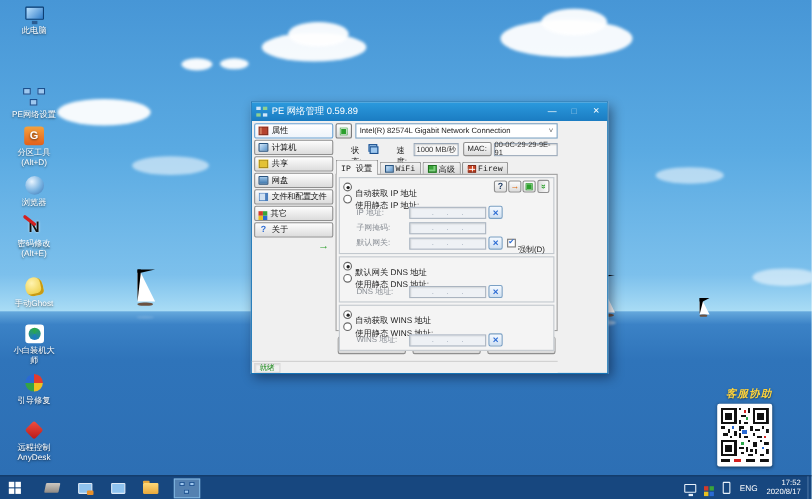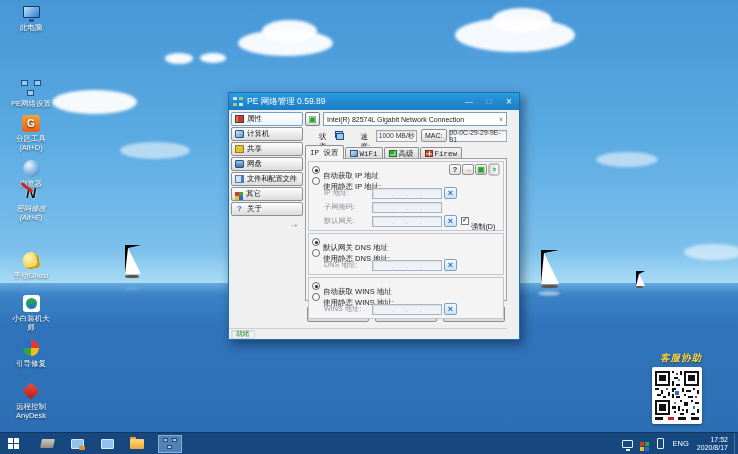--- a/index.html
+++ b/index.html
@@ -49,21 +49,21 @@
   .kbd { width:7px; height:11px; border:1px solid #e8f1fa; border-radius:1px;}
   .lang { font-size:7.5px; margin:0 8px 0 2px;}
   .clock { text-align:right; font-size:7px; line-height:8px; margin-right:6px;}
   .showdesk { width:4px; height:22px; border-left:1px solid #4a74a4;}
   
   #support { position:absolute; right:36px; top:352px; color:#ffd43b; font-size:9.5px; font-weight:bold;
     text-shadow:0 1px 2px rgba(0,0,0,.5); letter-spacing:1px;font-style:italic;}
   #qr { position:absolute; left:652px; top:367px; width:50px; height:57px; background:#fff; border-radius:2px;
     display:flex; align-items:center; justify-content:center; box-shadow:0 1px 3px rgba(0,0,0,.4);}
   
-  #win { position:absolute; left:228px; top:92px; width:292px; height:248px; background:#f0f0f0;
+  #win { position:absolute; left:228px; top:92px; width:325px; height:248px; background:#f0f0f0;
     border:1px solid #1673b5; box-shadow:3px 4px 10px rgba(0,0,20,.45); font-size:8px; color:#222;}
   #titlebar { height:17px; background:linear-gradient(180deg,#2b9ade,#1b7cc2); color:#fff;
     display:flex; align-items:center; padding-left:4px; font-size:8.5px;}
   .wicon { width:10px; height:9px; margin-right:4px; background:
      linear-gradient(#cfe6fa,#cfe6fa) 0 0/4px 3px no-repeat,
      linear-gradient(#cfe6fa,#cfe6fa) 6px 6px/4px 3px no-repeat,
      linear-gradient(#8fd08f,#8fd08f) 6px 0/4px 3px no-repeat,
      linear-gradient(#8fd08f,#8fd08f) 0 6px/4px 3px no-repeat;}
   .wctrls { margin-left:auto; display:flex; height:17px;}
   .wbtn { width:20px; height:17px; display:flex; align-items:center; justify-content:center; font-size:8px; cursor:default;}
@@ -203,21 +203,21 @@
       </div>
     <div>分区工具</div>
     <div>(Alt+D)</div>
   </div>
   <div class="dicon" style="top:158px;">
     <div class="art">
         <span style="width:17px;height:17px;border-radius:50%;background:radial-gradient(circle at 35% 30%,#e8f4ff,#77b1e0 55%,#3a72b0);"></span>
       </div>
     <div>浏览器</div>
   </div>
-  <div class="dicon" style="top:183px;font-style:italic;">
+  <div class="dicon" style="top:196px;">
     <div class="art" style="position:relative;">
       <span style="font-size:14px;font-weight:bold;color:#111;text-shadow:0 0 2px #fff;">N</span>
       <span style="position:absolute;left:18px;top:3px;width:14px;height:3px;background:#d42020;transform:rotate(38deg);border-radius:2px;"></span>
     </div>
     <div>密码修改</div>
     <div>(Alt+E)</div>
   </div>
   <div class="dicon" style="top:250px;">
     <div class="art">
         <span style="width:16px;height:17px;background:radial-gradient(circle at 40% 30%,#fff3b0,#e8c428);border-radius:60% 60% 30% 50%;transform:rotate(-12deg);box-shadow:inset -2px -2px 0 #c79a14;"></span>

